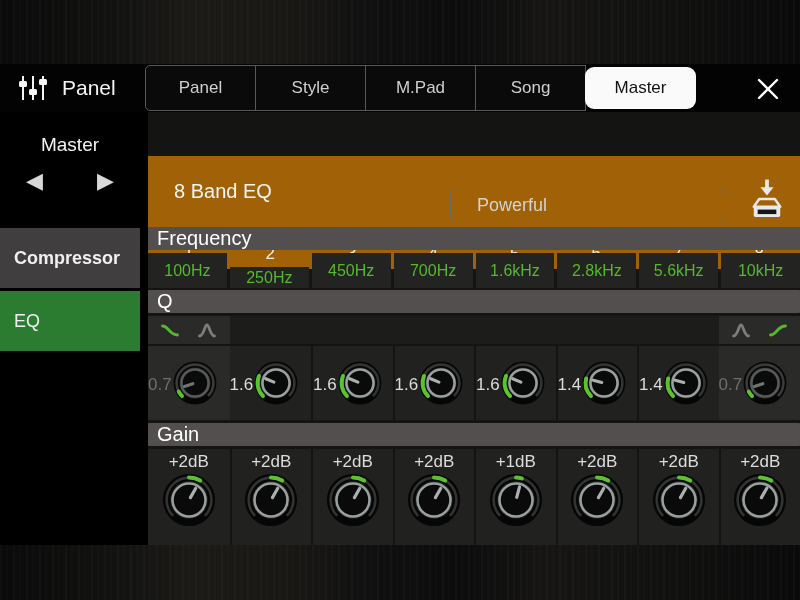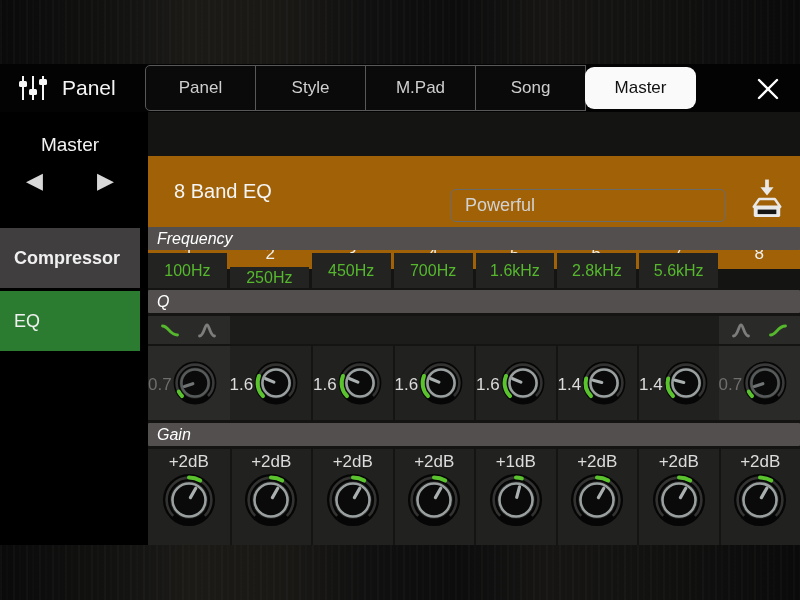--- a/index.html
+++ b/index.html
@@ -29,26 +29,26 @@
   #master-label{text-align:center;padding-top:22px;font-size:19px;color:#f2f2f2;}
   #master-arrows{display:flex;justify-content:space-between;padding:14px 26px 0 26px;}
   .nav-arrow{font-size:22px;color:#d8d8d8;line-height:22px;cursor:pointer;}
   .side-item{position:absolute;left:0;width:140px;height:60px;display:flex;align-items:center;padding-left:14px;box-sizing:border-box;
     font-size:18px;color:#f0f0f0;background:#413e3f;cursor:pointer;}
   .side-item.selected{background:#2b7c31;}
   #main{position:relative;margin-left:8px;width:652px;height:433px;background:#141413;flex:none;}
   #top-block{position:absolute;top:0;left:0;width:652px;height:113px;background:#a16207;margin-top:44px;}
   #eq-title{position:absolute;left:26px;top:24px;font-size:20px;color:#f5f5f5;}
   #preset-box{position:absolute;left:302px;top:33px;width:276px;height:33px;border:1px solid #6b6b6b;border-radius:6px;
-    display:flex;align-items:center;padding-left:14px;box-sizing:border-box;font-size:18px;color:#d2d2d2;cursor:pointer;}
+    display:flex;align-items:center;padding-left:26px;box-sizing:border-box;font-size:18px;color:#d2d2d2;cursor:pointer;}
   #save-btn{position:absolute;right:14px;top:22px;width:38px;height:42px;cursor:pointer;}
   #bands-row{position:absolute;left:0;top:83px;width:652px;height:30px;display:grid;grid-template-columns:repeat(8,1fr);}
   .band-num{display:flex;align-items:center;justify-content:center;font-size:17px;color:#f0f0f0;}
-  .sec-hdr{position:absolute;left:0;width:652px;height:23px;background:#544f4f;color:#fff;font-size:16px;
-    line-height:23px;padding-left:9px;box-sizing:border-box;border-radius:1px;font-style:italic;}
+  .sec-hdr{position:absolute;left:0;width:652px;height:23px;background:#544f4f;color:#fff;font-size:20px;
+    line-height:23px;padding-left:9px;box-sizing:border-box;border-radius:1px;}
   #freq-hdr{top:115px;}
   #freq-vals{position:absolute;left:0;top:141px;width:652px;height:35px;display:grid;grid-template-columns:repeat(8,1fr);gap:3px;}
   .freq-cell{background:#232322;display:flex;align-items:center;justify-content:center;font-size:16px;cursor:pointer;}
   #q-hdr{top:178px;}
   #q-icons{position:absolute;left:0;top:204px;width:652px;height:28px;display:grid;grid-template-columns:repeat(8,1fr);gap:0;}
   .icon-cell{background:#2a2a28;display:flex;align-items:center;justify-content:space-evenly;}
   .icon-mid{grid-column:2/8;background:#1c1c1b;}
   .filt-btn{width:30px;height:22px;display:flex;align-items:center;justify-content:center;cursor:pointer;}
   #q-knobs{position:absolute;left:0;top:234px;width:652px;height:74px;display:grid;grid-template-columns:repeat(8,1fr);}
   .knob-cell{display:flex;flex-direction:row;align-items:center;justify-content:flex-start;background:#212120;}
@@ -134,20 +134,21 @@
 
       <div id="freq-hdr" class="sec-hdr">Frequency</div>
       <div id="freq-vals">
           <div class="freq-cell" style="color: rgb(85, 184, 45);">100Hz</div>
           <div class="freq-cell" style="color: rgb(85, 184, 45); margin-top: 14px;">250Hz</div>
           <div class="freq-cell" style="color: rgb(85, 184, 45);">450Hz</div>
           <div class="freq-cell" style="color: rgb(85, 184, 45);">700Hz</div>
           <div class="freq-cell" style="color: rgb(85, 184, 45);">1.6kHz</div>
           <div class="freq-cell" style="color: rgb(85, 184, 45);">2.8kHz</div>
           <div class="freq-cell" style="color: rgb(85, 184, 45);">5.6kHz</div>
+          <div class="freq-cell" style="color: rgb(85, 184, 45);">10kHz</div>
         </div>
 
       <div id="q-hdr" class="sec-hdr">Q</div>
       <div id="q-icons">
           <div class="icon-cell">
             <div class="filt-btn">
               <svg width="26" height="19" viewBox="0 0 19 19">
                 <path d="M2,5 C8,5 9,14 17,14" fill="none" stroke="#55b82d" stroke-width="2.8" stroke-linecap="round"></path>
               </svg>
             </div>

